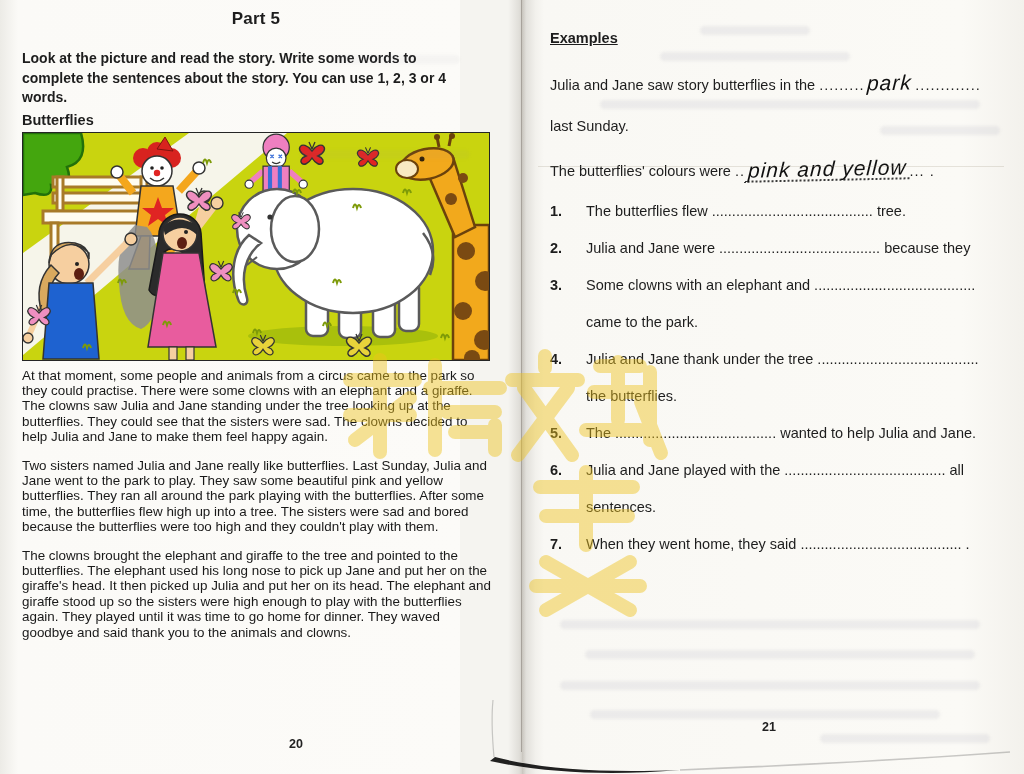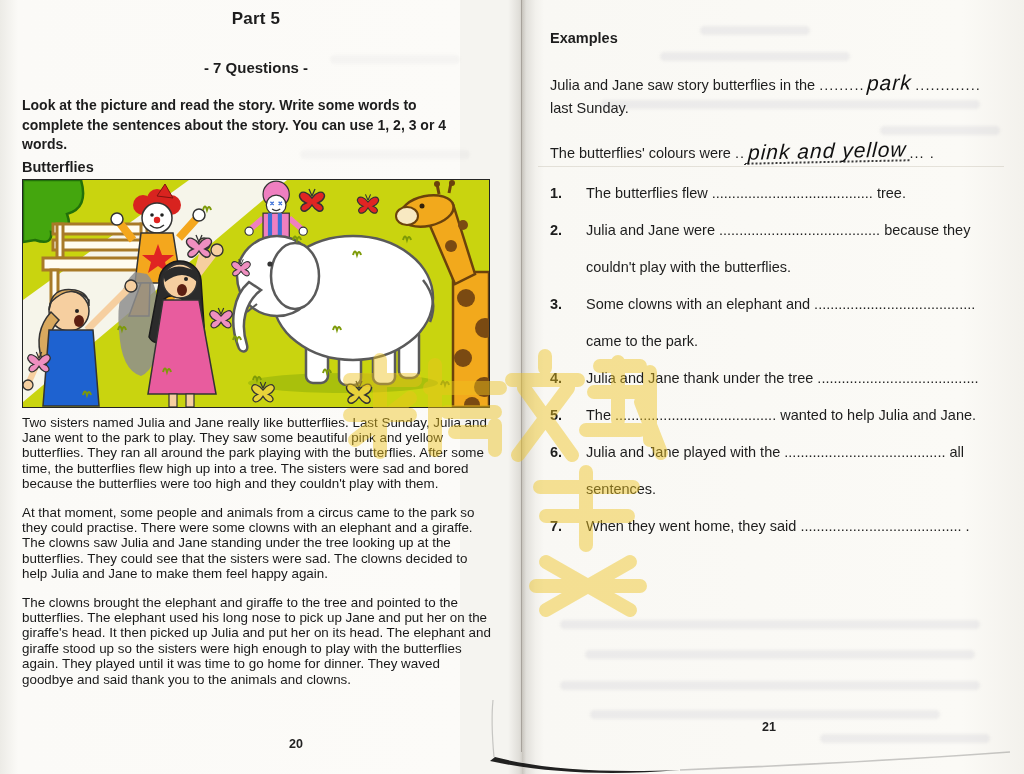--- a/index.html
+++ b/index.html
@@ -35,24 +35,24 @@
   .figure{margin-top:4px;width:466px;height:227px;border:1.5px solid #252525;box-sizing:content-box;background:#c9d40f;}
   .figure svg{display:block;}
   .story{margin-top:7px;width:472px;font-size:13.4px;line-height:15.4px;color:#191919;}
   .story p{margin:0 0 13px 0;}
   .pagenum{position:absolute;font-size:12.5px;font-weight:700;color:#222;}
   .pagenum-left{left:248px;top:737px;margin-left:41px;}
   .pagenum-right{left:240px;top:720px;}
 
   
   .rp-content{position:absolute;left:28px;top:0;width:452px;}
-  .h-bold{font-size:14.5px;font-weight:700;}
+  .h-bold{font-size:14.5px;font-weight:700;text-decoration:underline;}
   .examples-heading{margin-top:30px;}
   .ex-line{margin-top:27px;font-size:14.5px;line-height:24px;}
-  .ex-cont{font-size:14.5px;line-height:22px;}
+  .ex-cont{margin-top:18px;font-size:14.5px;line-height:22px;}
   .ex-line2{margin-top:22px;font-size:14.5px;line-height:24px;}
   .questions-heading{margin-top:16px;}
   .qlist{margin-top:18px;}
   .qrow{display:flex;margin-bottom:17px;font-size:14.5px;line-height:20px;}
   .qnum{width:36px;flex-shrink:0;font-weight:700;}
   .qtext{flex:1;}
   .qcont{margin-left:36px;margin-bottom:17px;font-size:14.5px;line-height:20px;}
   .dots{letter-spacing:1px;color:#1d1d1d;}
   .hand{
     font-size:21px;font-style:italic;font-weight:500;letter-spacing:1px;
@@ -67,21 +67,20 @@
   .watermark-svg,.artifact-svg{position:absolute;left:0;top:0;pointer-events:none;}
   .watermark-svg{z-index:6;}
   .artifact-svg{z-index:7;}
 </style>
 </head>
 <body>
 
 <div class="page page-left">
   <div class="lp-content">
     <div class="part-heading">Part 5</div>
-    <div class="sub-heading">- 7 Questions -</div>
     <div class="instructions">Look at the picture and read the story. Write some words to complete the sentences about the story. You can use 1, 2, 3 or 4 words.</div>
     <div class="story-title">Butterflies</div>
 
     <div class="figure">
       <svg width="466" height="227" viewBox="0 0 466 227" role="img" aria-label="Two sisters reaching up at butterflies in a park, with two clowns, a white elephant and a giraffe">
         <defs>
           <g id="bf">
             <path d="M0,-2 l-3,-7 M0,-2 l3,-7" stroke="#333" stroke-width="1.3" fill="none"></path>
             <path d="M0,0 C-10,-13 -19,-1 -6,5 C-17,9 -8,20 0,7 C8,20 17,9 6,5 C19,-1 10,-13 0,0 Z" stroke="#333" stroke-width="1.4"></path>
           </g>
@@ -220,22 +219,22 @@
         <use href="#tuft" transform="translate(330,75)"></use>
           <use href="#tuft" transform="translate(418,205)"></use>
         <use href="#tuft" transform="translate(60,215)"></use>
           <use href="#tuft" transform="translate(210,160)"></use>
         <use href="#tuft" transform="translate(380,60)"></use>
           <use href="#tuft" transform="translate(310,150)"></use>
       </svg>
     </div>
 
     <div class="story">
+      <p>At that moment, some people and animals from a circus came to the park so they could practise. There were some clowns with an elephant and a giraffe. The clowns saw Julia and Jane standing under the tree looking up at the butterflies. They could see that the sisters were sad. The clowns decided to help Julia and Jane to make them feel happy again.</p>
       <p>Two sisters named Julia and Jane really like butterflies. Last Sunday, Julia and Jane went to the park to play. They saw some beautiful pink and yellow butterflies. They ran all around the park playing with the butterflies. After some time, the butterflies flew high up into a tree. The sisters were sad and bored because the butterflies were too high and they couldn't play with them.</p>
-      <p>At that moment, some people and animals from a circus came to the park so they could practise. There were some clowns with an elephant and a giraffe. The clowns saw Julia and Jane standing under the tree looking up at the butterflies. They could see that the sisters were sad. The clowns decided to help Julia and Jane to make them feel happy again.</p>
       <p>The clowns brought the elephant and giraffe to the tree and pointed to the butterflies. The elephant used his long nose to pick up Jane and put her on the giraffe's head. It then picked up Julia and put her on its head. The elephant and giraffe stood up so the sisters were high enough to play with the butterflies again. They played until it was time to go home for dinner. They waved goodbye and said thank you to the animals and clowns.</p>
     </div>
   </div>
   <div class="pagenum pagenum-left">20</div>
 </div>
 
 <div class="page page-right">
   <div class="rp-content">
     <div class="h-bold examples-heading">Examples</div>
 
@@ -251,30 +250,30 @@
 
     <div class="qlist">
       <div class="qrow">
         <span class="qnum">1.</span>
         <span class="qtext">The butterflies flew ........................................ tree.</span>
       </div>
       <div class="qrow">
         <span class="qnum">2.</span>
         <span class="qtext">Julia and Jane were ........................................ because they</span>
       </div>
-      <div class="qcont">couldn't play with the butterflies.</div>
       <div class="qrow">
         <span class="qnum">3.</span>
         <span class="qtext">Some clowns with an elephant and ........................................</span>
       </div>
       <div class="qcont">came to the park.</div>
       <div class="qrow">
         <span class="qnum">4.</span>
         <span class="qtext">Julia and Jane thank under the tree ........................................</span>
       </div>
+      <div class="qcont">the butterflies.</div>
       <div class="qrow">
         <span class="qnum">5.</span>
         <span class="qtext">The ........................................ wanted to help Julia and Jane.</span>
       </div>
       <div class="qrow">
         <span class="qnum">6.</span>
         <span class="qtext">Julia and Jane played with the ........................................ all</span>
       </div>
       <div class="qcont">sentences.</div>
       <div class="qrow">

